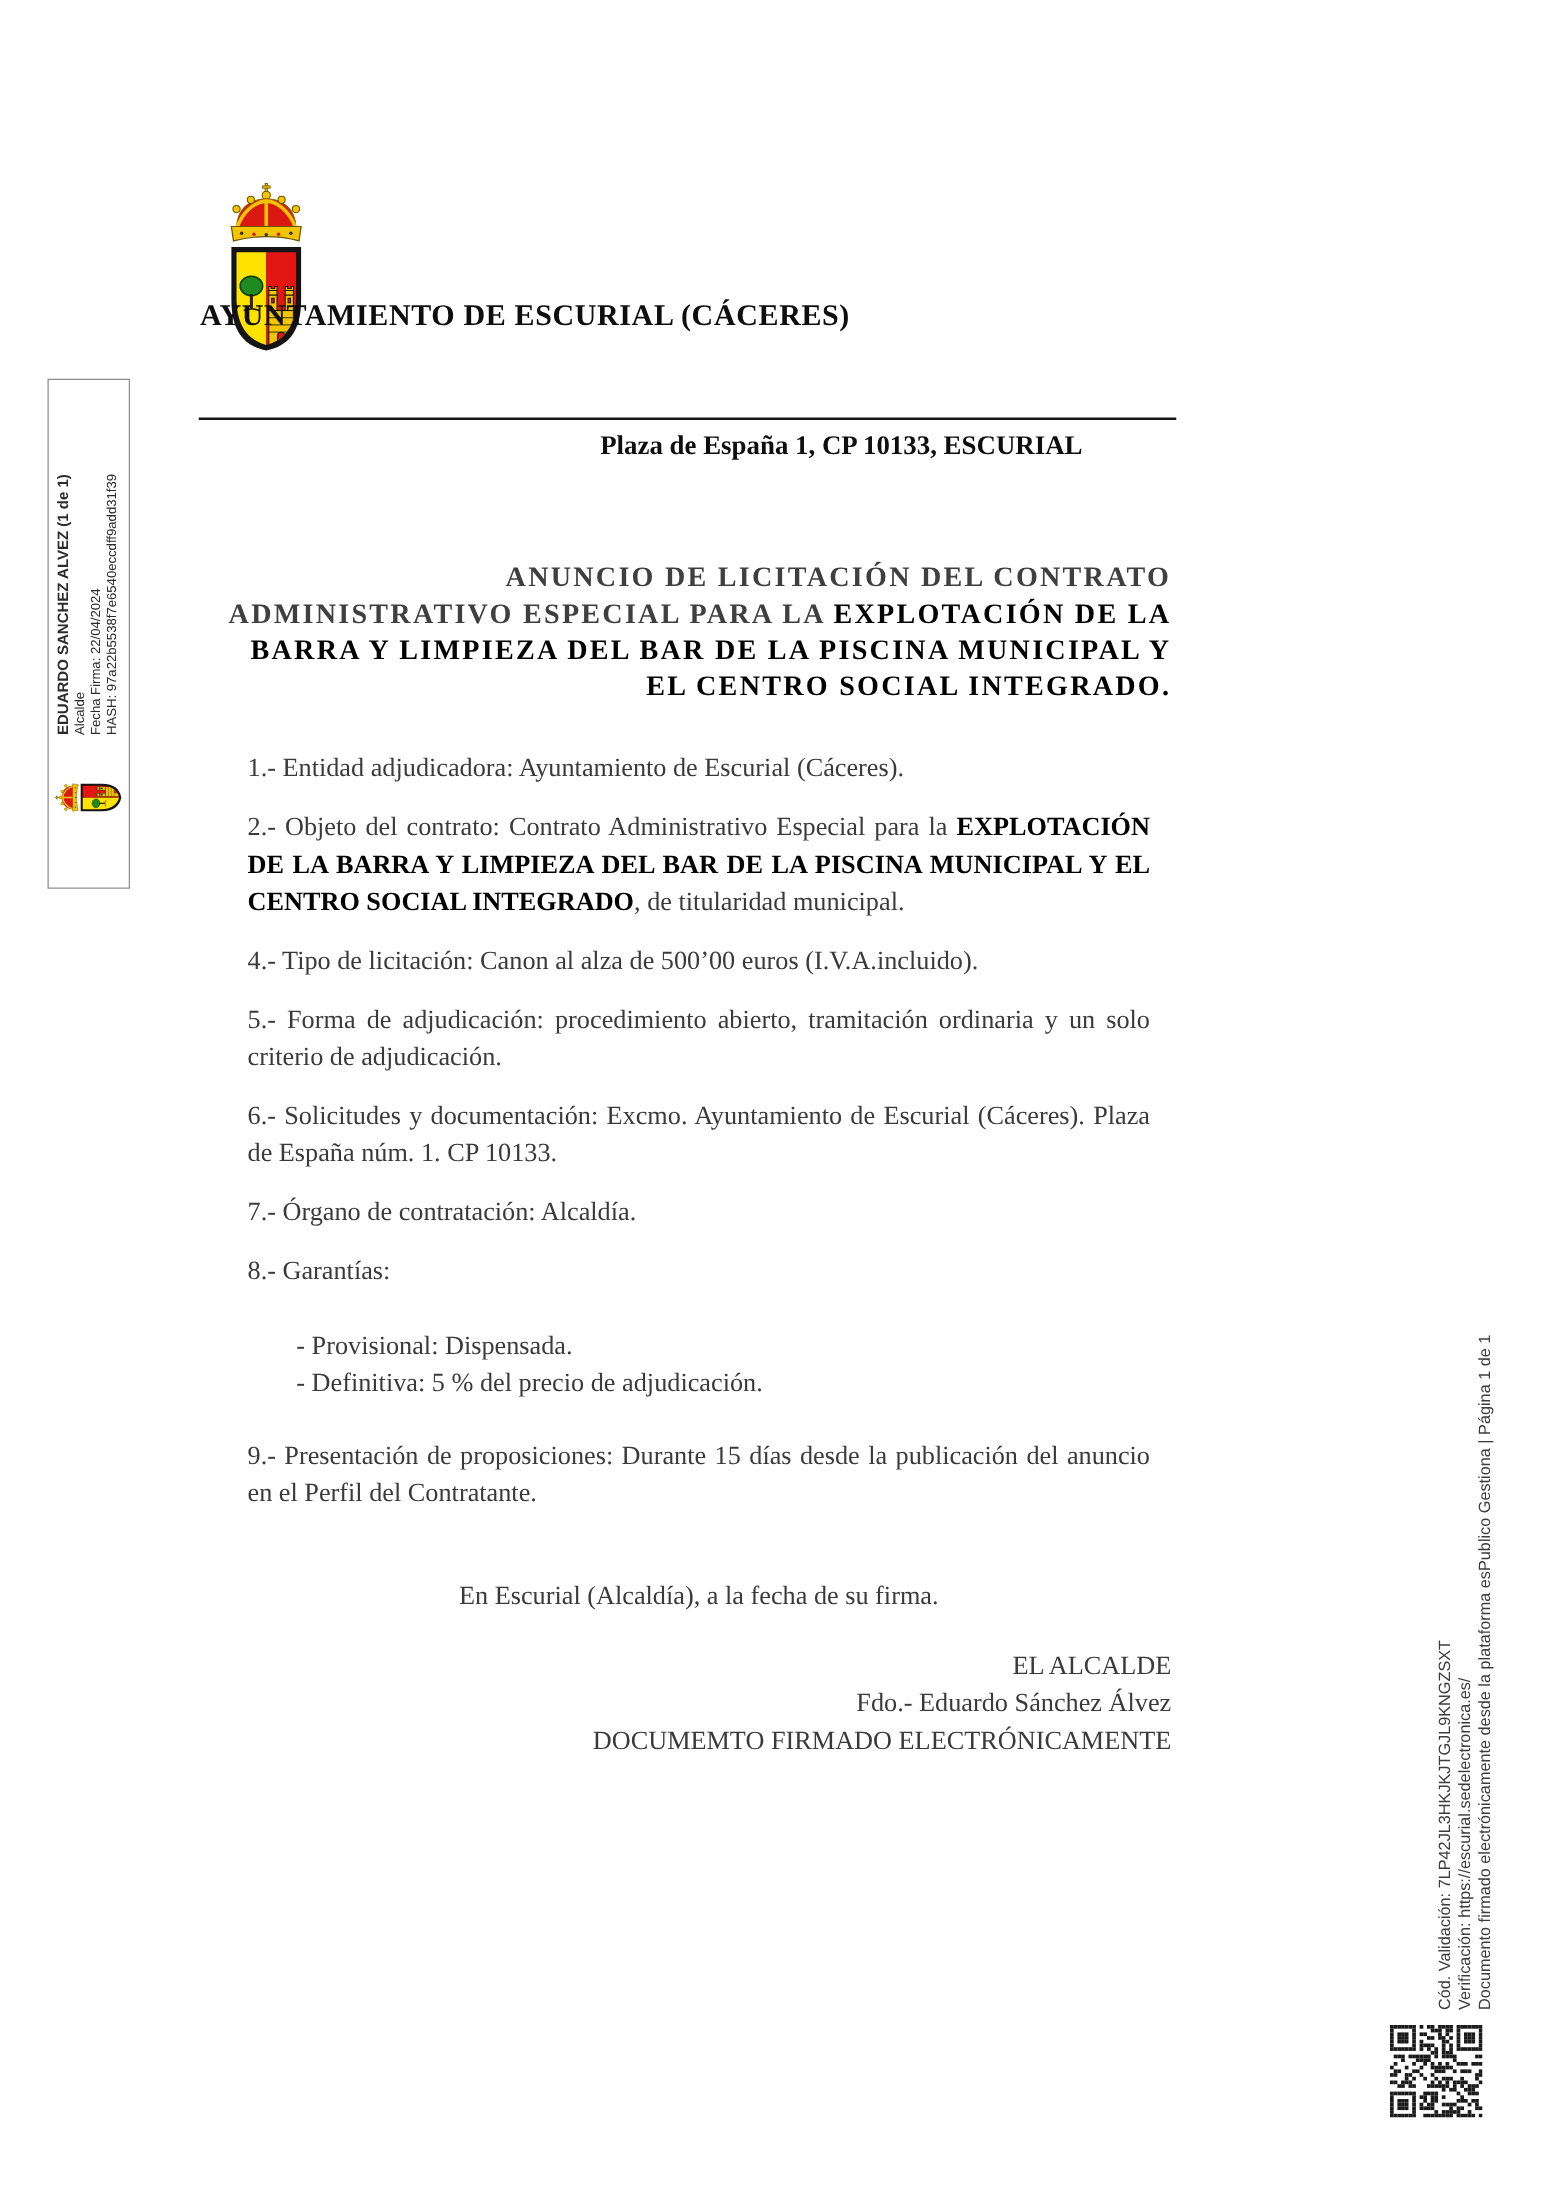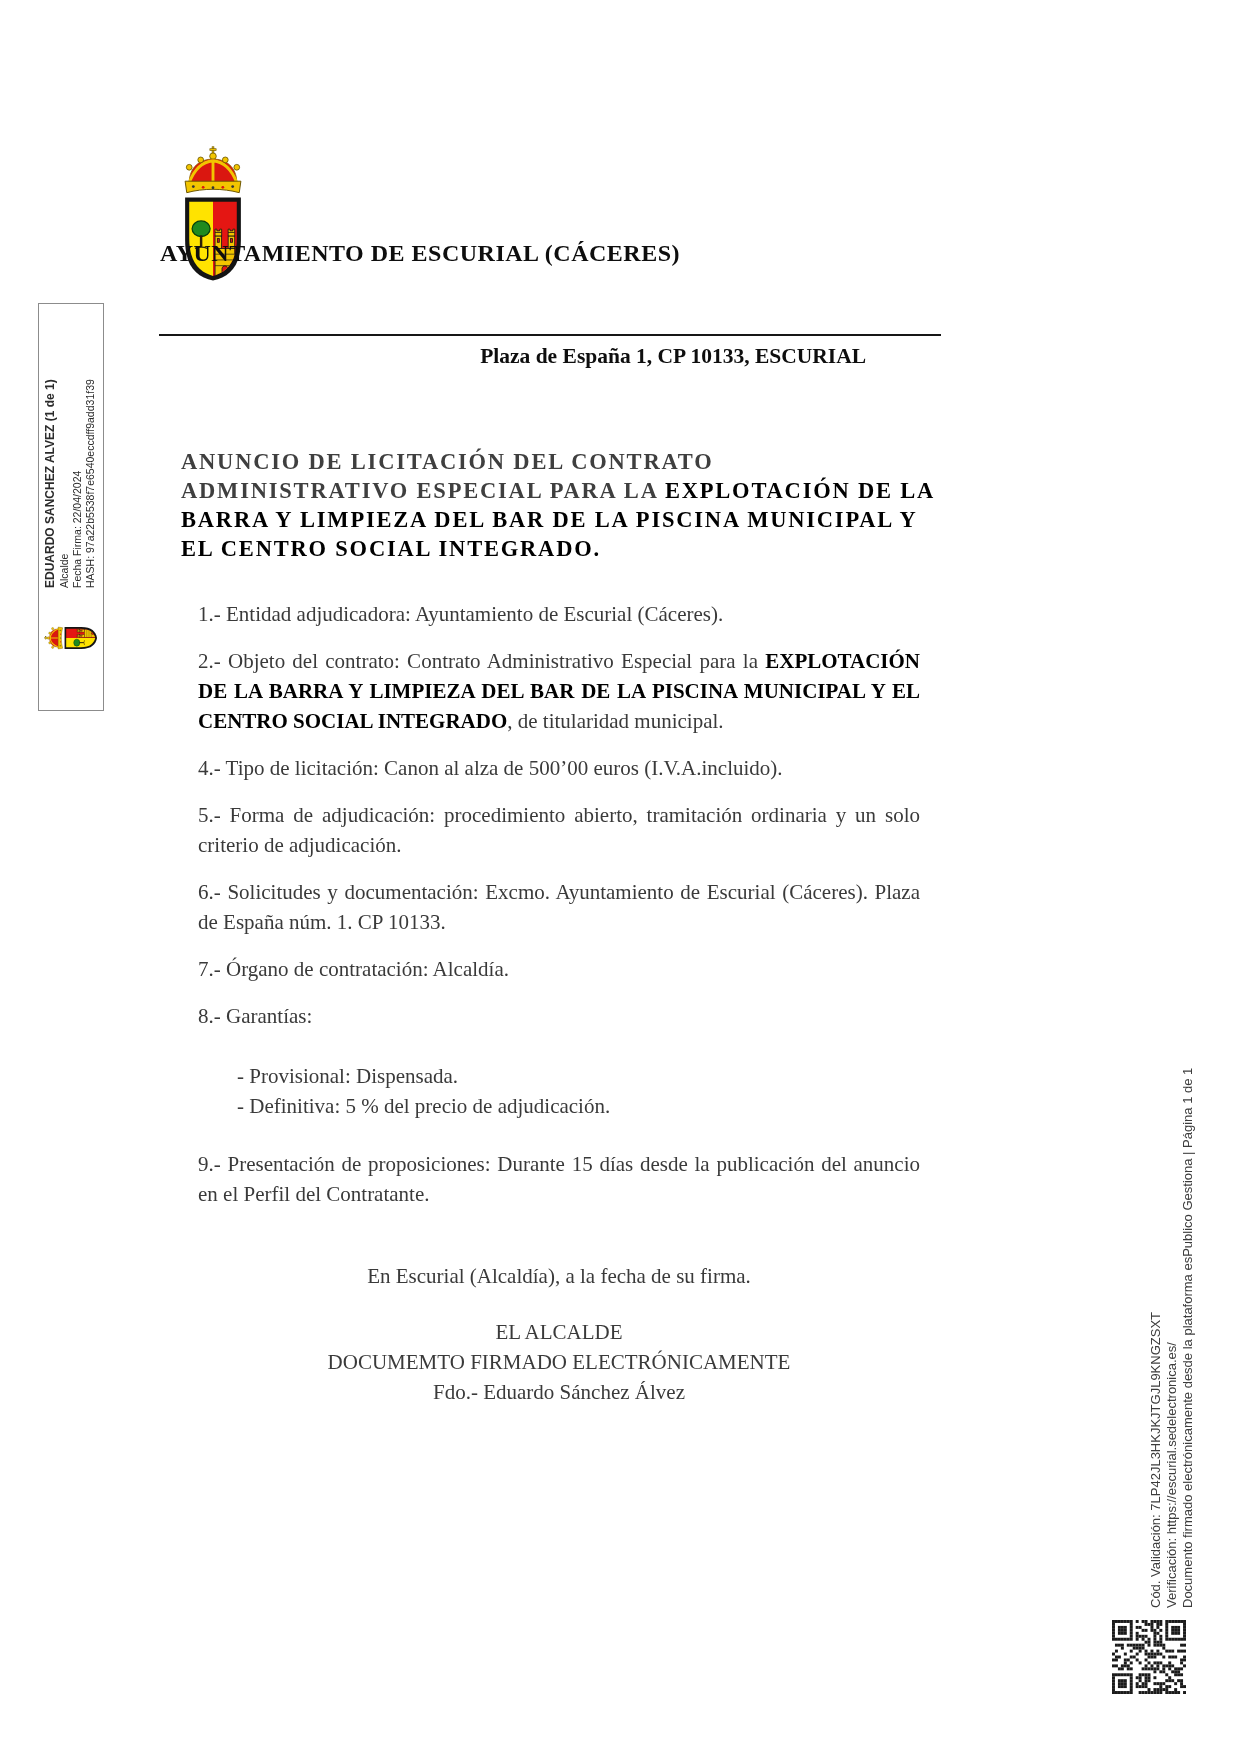--- a/index.html
+++ b/index.html
@@ -19,29 +19,29 @@
   
   .coa-main{position:absolute;left:172px;top:145px;}
   .title{position:absolute;left:160px;top:240px;width:782px;margin:0;text-align:left;
          font-size:24px;font-weight:bold;letter-spacing:.5px;color:#0e0e0e;}
   .rule{position:absolute;left:159px;top:334px;width:782px;border-top:2px solid #161616;}
   .address{position:absolute;left:160px;top:344px;width:706px;text-align:right;
            font-weight:bold;font-size:21.5px;color:#0e0e0e;}
 
   
   .content{position:absolute;left:181px;top:447px;width:756px;font-size:21px;line-height:30px;}
-  .heading{margin:0 0 36px 0;font-size:22.5px;line-height:29px;text-align:left;
+  .heading{margin:0 0 36px 0;font-size:22.5px;line-height:29px;text-align:right;
            font-weight:bold;letter-spacing:1.8px;color:#3f3f3f;}
   .h-strong{color:#000;}
   .para{margin:17px;text-align:justify;}
   .b{font-weight:bold;color:#000;}
   .guarantees{margin:30px 0 28px 0;padding-left:56px;}
   .g{margin:0;}
   .place{margin:52px 0 0 0;text-align:center;}
-  .sig{margin-top:26px;text-align:center;}
+  .sig{margin-top:26px;text-align:right;}
   .sig p{margin:0;line-height:30px;}
 
   
   .vstamp{position:absolute;left:1148px;top:956px;width:50px;height:652px;
           font-family:"Liberation Sans",sans-serif;font-size:13px;line-height:16px;color:#3c3c3c;}
   .vstamp-rot{width:652px;transform:translateY(652px) rotate(-90deg);transform-origin:top left;}
   .vstamp-rot div{white-space:nowrap;}
 
   
   .qr{position:absolute;left:1112px;top:1620px;width:74px;height:74px;}
@@ -139,22 +139,22 @@
     <div class="guarantees">
       <p class="g">- Provisional: Dispensada.</p>
       <p class="g">- Definitiva: 5 % del precio de adjudicación.</p>
     </div>
 
     <p class="para"><span>9.- Presentación de proposiciones: Durante 15 días desde la publicación del anuncio en el Perfil del Contratante.</span></p>
 
     <p class="place">En Escurial (Alcaldía), a la fecha de su firma.</p>
     <div class="sig">
       <p>EL ALCALDE</p>
+      <p>Fdo.- Eduardo Sánchez Álvez</p>
       <p>DOCUMEMTO FIRMADO ELECTRÓNICAMENTE</p>
-      <p>Fdo.- Eduardo Sánchez Álvez</p>
     </div>
   </main>
 
   <div class="vstamp">
     <div class="vstamp-rot">
       <div>Cód. Validación: 7LP42JL3HKJKJTGJL9KNGZSXT</div>
       <div>Verificación: https://escurial.sedelectronica.es/</div>
       <div>Documento firmado electrónicamente desde la plataforma esPublico Gestiona | Página 1 de 1</div>
     </div>
   </div>

